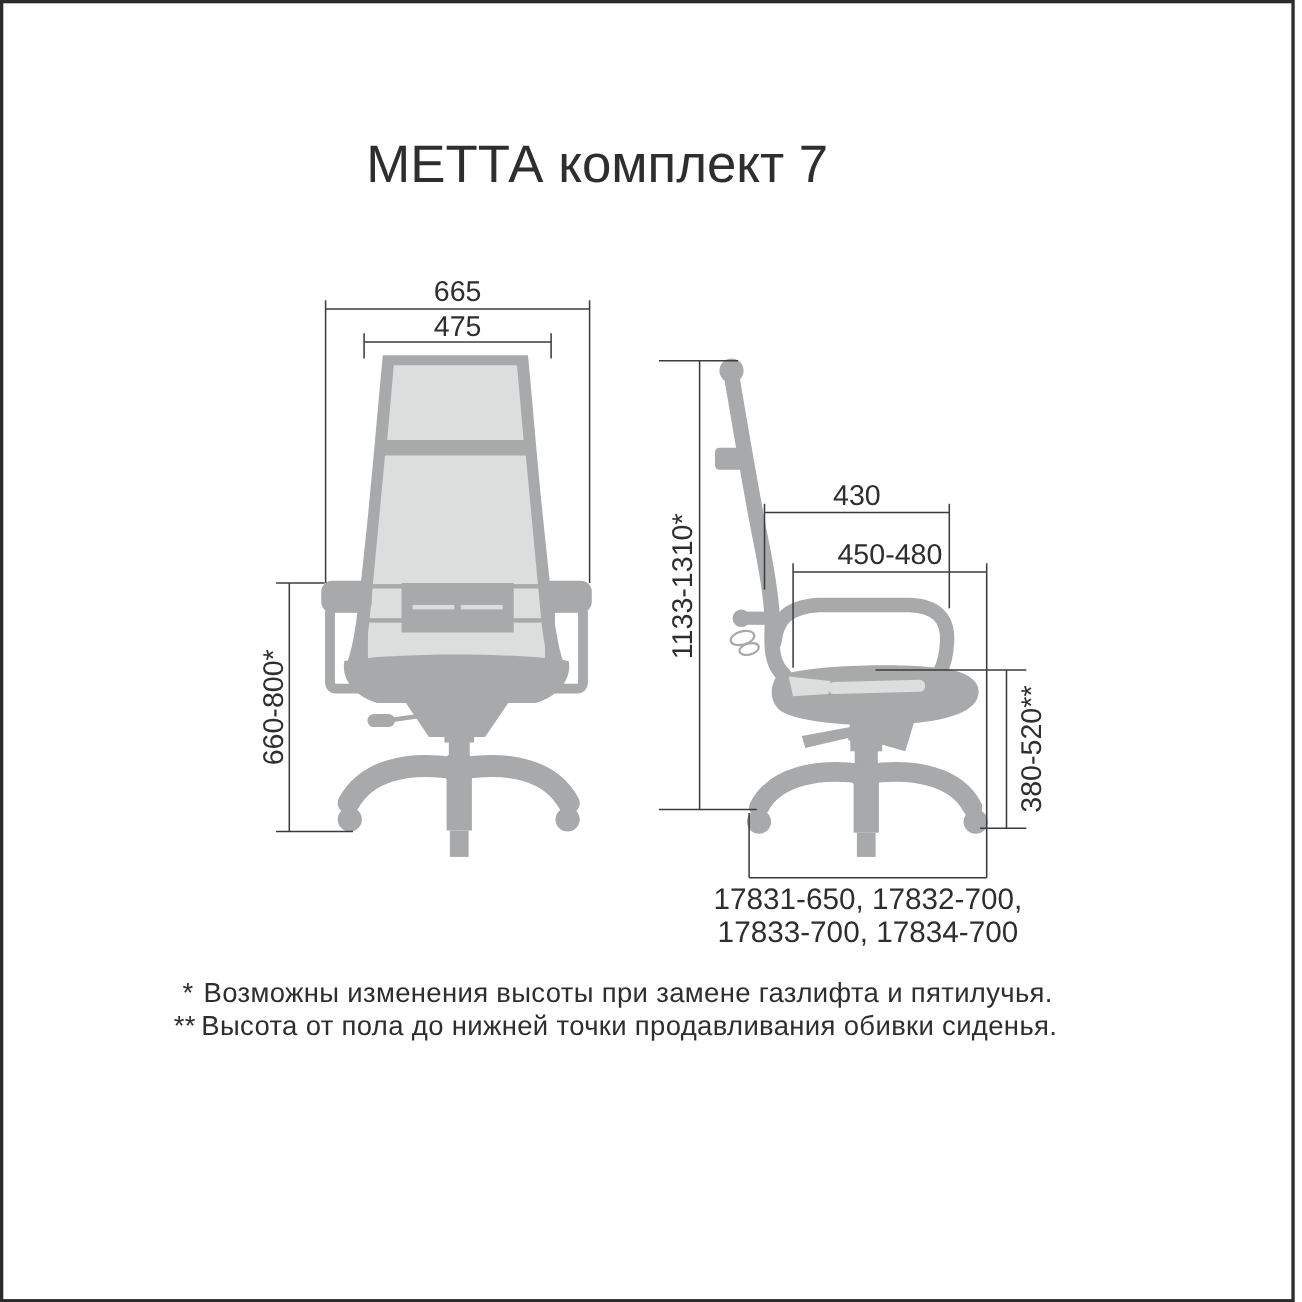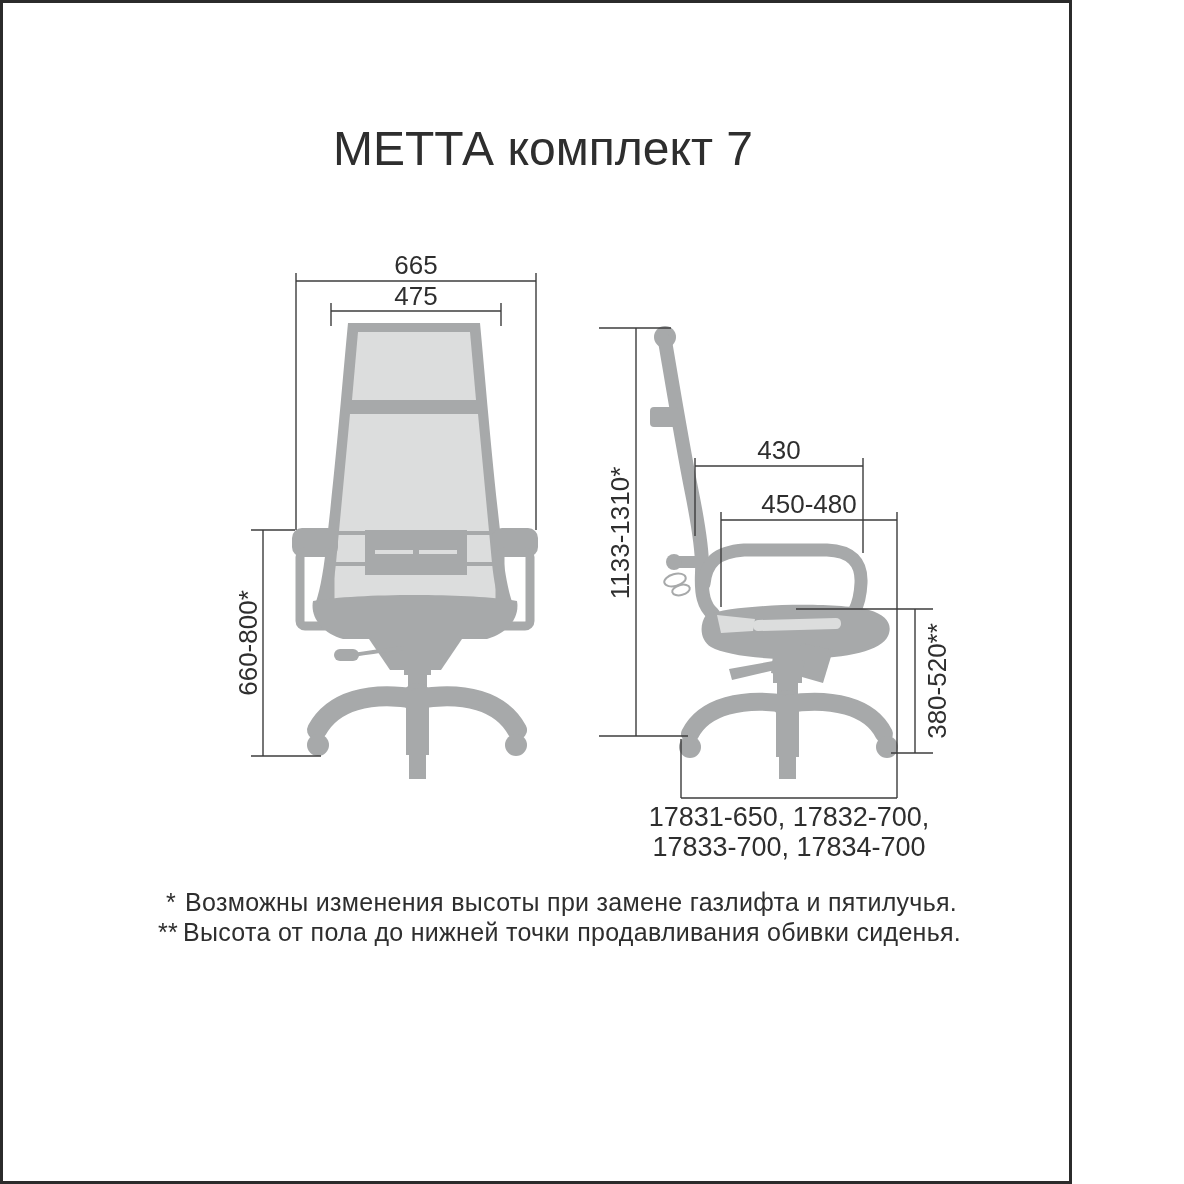--- a/index.html
+++ b/index.html
@@ -1,17 +1,17 @@
 <!DOCTYPE html>
 <html><head>
 <meta charset="utf-8">
 <style>
   html,body { margin:0; padding:0; background:#ffffff; }
   .page {
-    width:1072px; height:1184px;
+    width:1177px; height:1184px;
     box-sizing:border-box;
     background:#ffffff;
     border:3px solid #2b2b2b;
     position:relative;
     font-family:"Liberation Sans", sans-serif;
   }
   svg { display:block; }
   .t   { fill:#2e2e2e; font-family:"Liberation Sans", sans-serif; }
   .title-t { font-size:48px; }
   .dim-t   { font-size:26px; }

